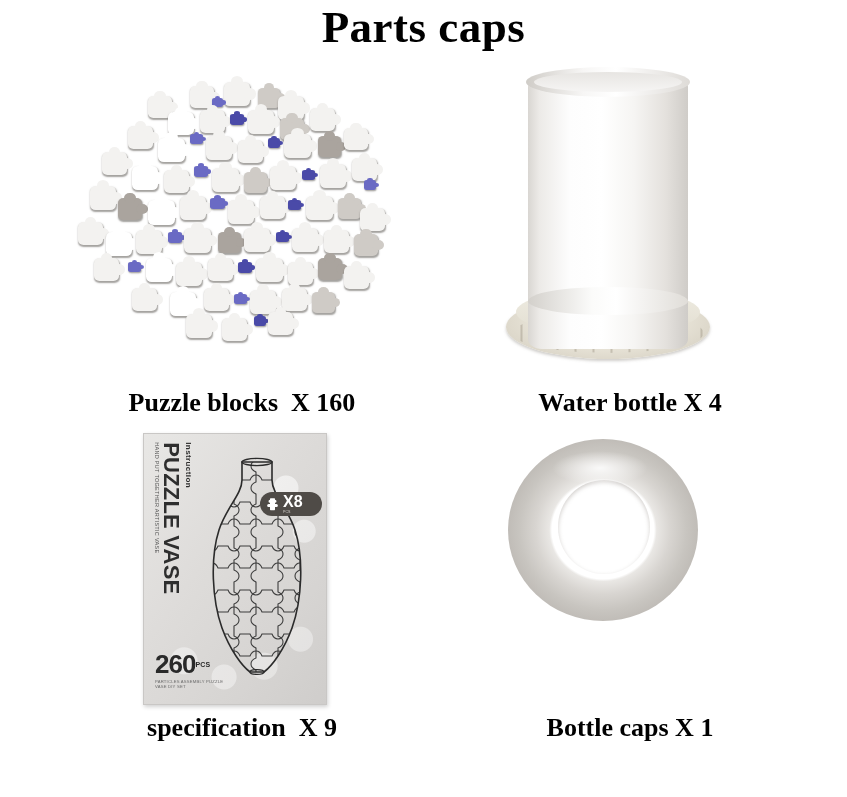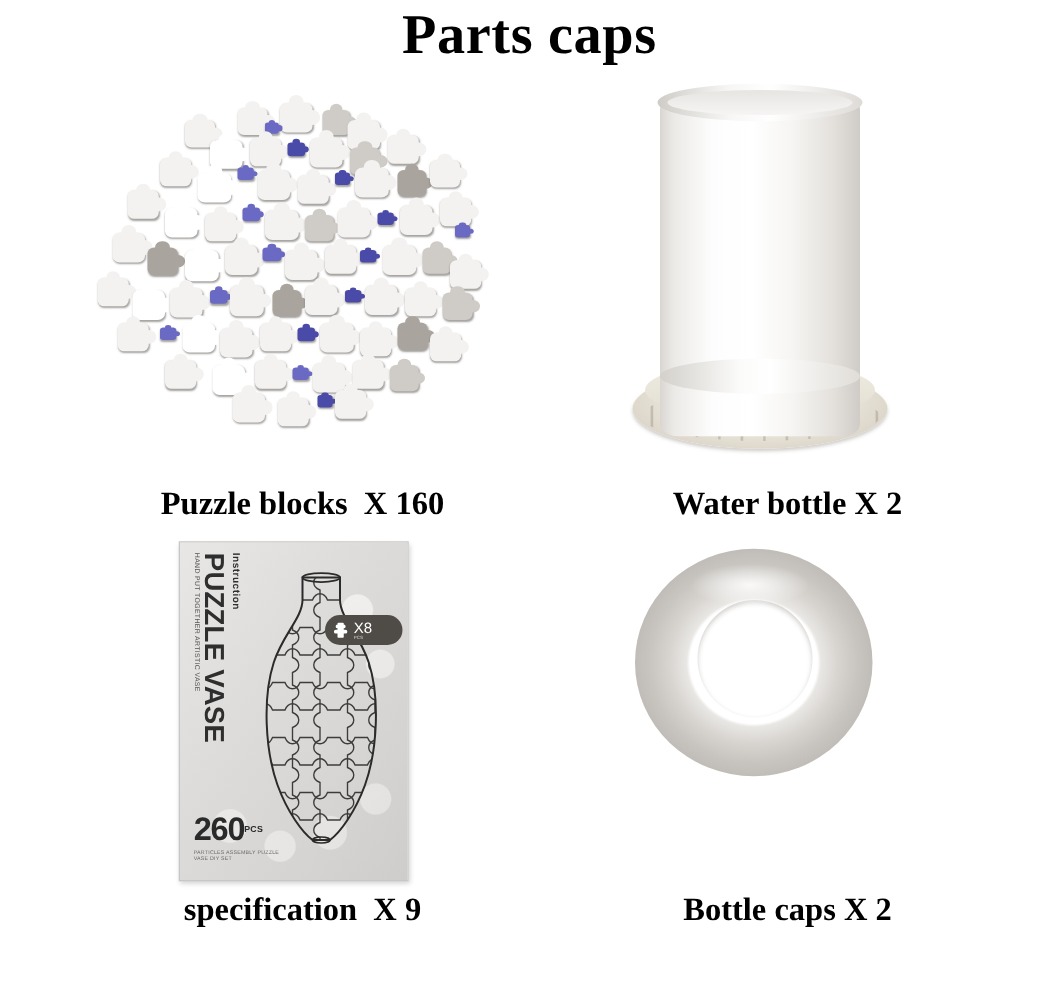--- a/index.html
+++ b/index.html
@@ -262,22 +262,22 @@
     gap: 3px;
     padding-left: 5px;
     box-sizing: border-box;
   }
   .badge-piece {
     width: 15px; height: 15px;
     flex: 0 0 auto;
   }
   .badge-x8 {
     font-family: "Liberation Sans", sans-serif;
-    font-size: 12px;
-    font-weight: normal;
+    font-size: 16px;
+    font-weight: bold;
     color: #ffffff;
     line-height: 1;
   }
   .badge-sub {
     font-family: "Liberation Sans", sans-serif;
     font-size: 3.6px;
     color: #d8d4d0;
     line-height: 1;
     margin-top: 1px;
   }
@@ -443,21 +443,21 @@
     <div class="bottle-base-ribs"></div>
     <div class="bottle-base-top"></div>
     <div class="bottle-dot" style="left:100px; top:278px;"></div>
     <div class="bottle-dot" style="left:40px;  top:268px;"></div>
     <div class="bottle-dot" style="left:168px; top:266px;"></div>
     <div class="bottle-body"></div>
     <div class="bottle-body-lip"></div>
     <div class="bottle-rim-outer"></div>
     <div class="bottle-rim-inner"></div>
   </div>
-  <div class="caption">Water bottle X 2</div>
+  <div class="caption">Water bottle X 4</div>
 </div>
 
 <div class="cell" id="cell-specification">
   <div class="cell-figure booklet">
     <div class="booklet-watermarks"></div>
 
     <div class="booklet-vtext">
       <div class="bt-instruction">Instruction</div>
       <div class="bt-title">PUZZLE VASE</div>
       <div class="bt-sub">HAND PUT TOGETHER ARTISTIC VASE</div>
@@ -528,14 +528,14 @@
   </div>
   <div class="caption">specification  X 9</div>
 </div>
 
 <div class="cell" id="cell-bottle-caps">
   <div class="cell-figure cap-wrap">
     <div class="cap-ring"></div>
     <div class="cap-hole"></div>
     <div class="cap-hl"></div>
   </div>
-  <div class="caption">Bottle caps X 2</div>
+  <div class="caption">Bottle caps X 1</div>
 </div>
 
 </body></html>

